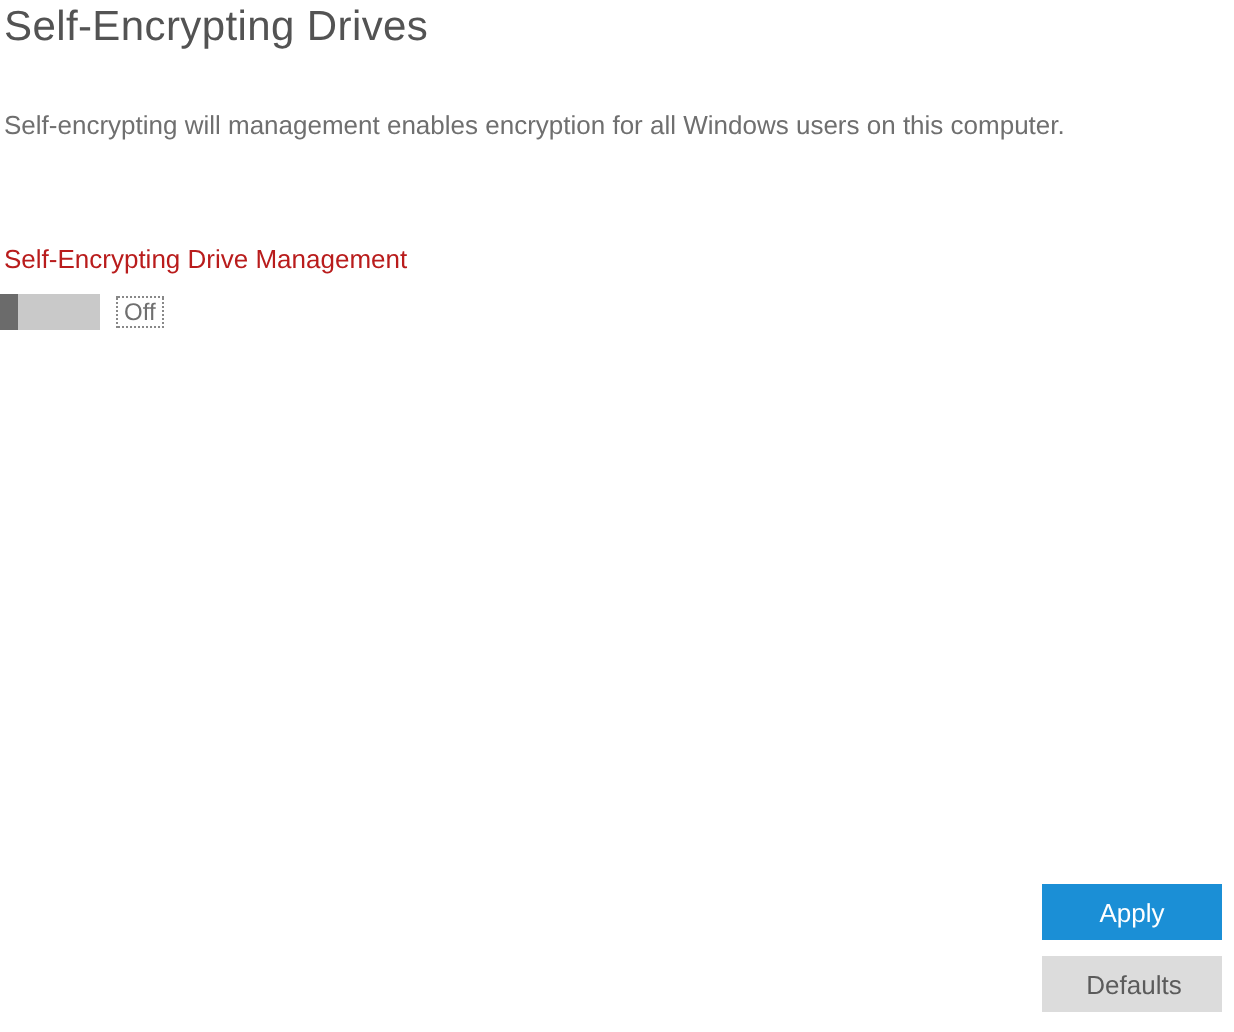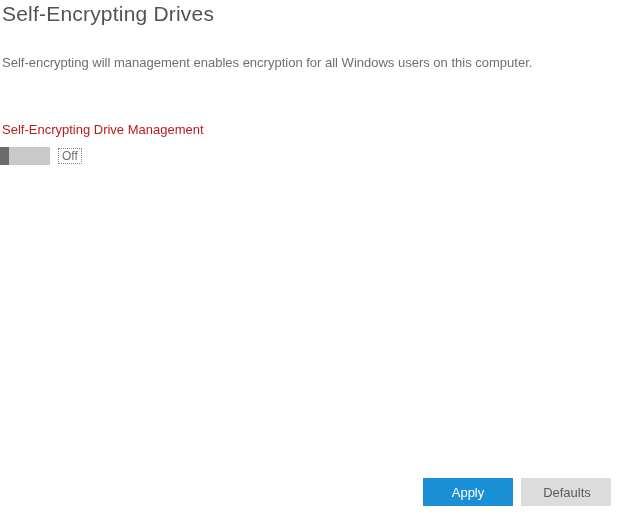--- a/index.html
+++ b/index.html
@@ -57,20 +57,21 @@
       border: 1px dotted #888;
       padding: 1px 3px;
       line-height: 1;
     }
     .button-bar {
       position: absolute;
       bottom: 10px;
       right: 6px;
       display: flex;
       gap: 8px;
+      flex-direction: column;
     }
     .btn {
       min-width: 90px;
       height: 28px;
       font-size: 13px;
       border: none;
       cursor: pointer;
       font-family: inherit;
       padding: 0 18px;
     }

